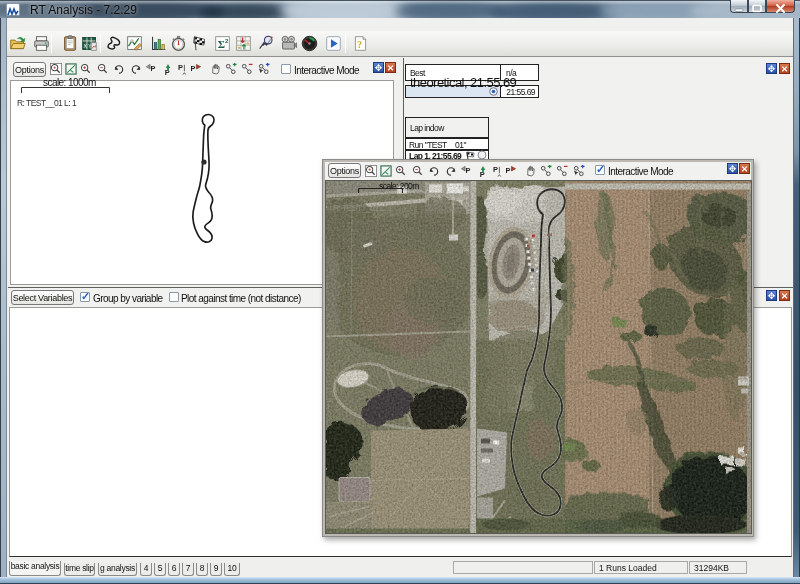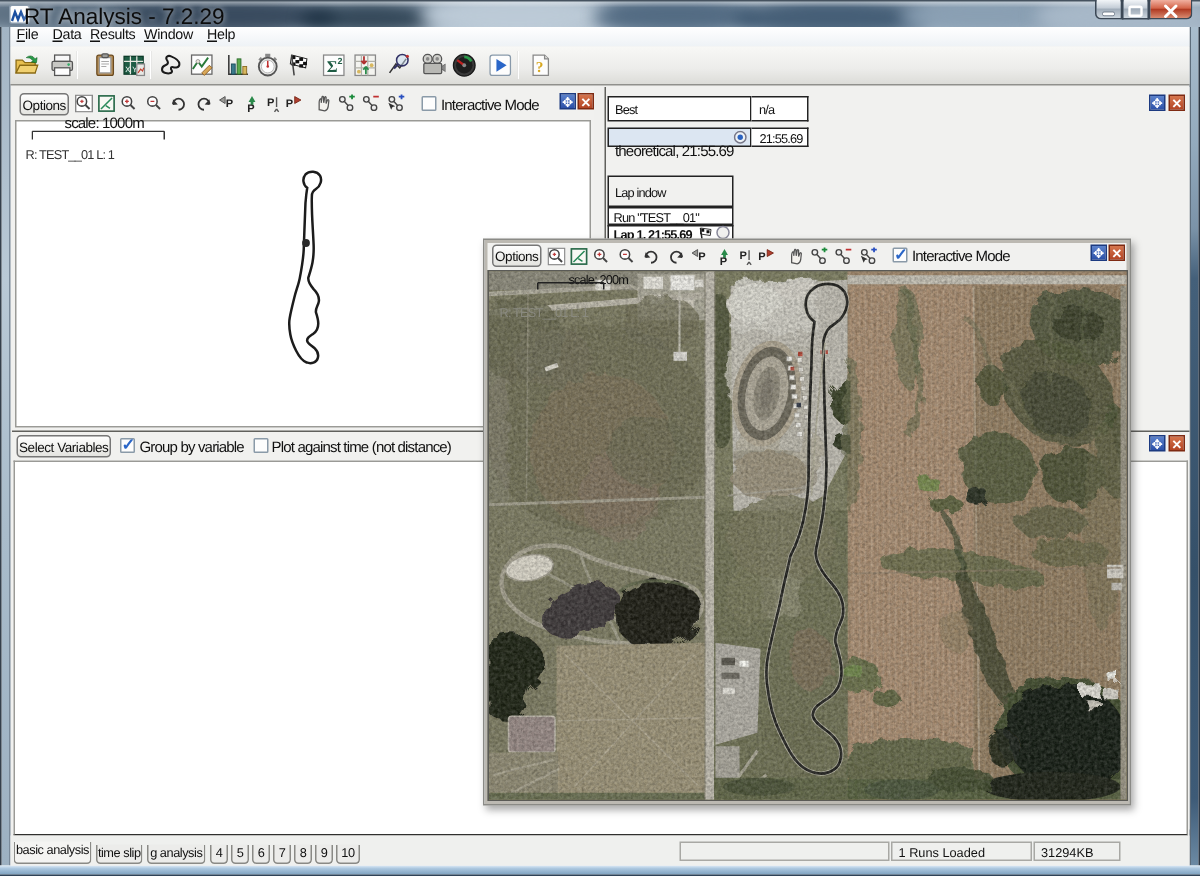--- a/index.html
+++ b/index.html
@@ -4,21 +4,21 @@
 body{width:800px;height:584px;overflow:hidden;font-family:"Liberation Sans",sans-serif}
 #win{position:relative;width:800px;height:584px;background:#f0f0ee;overflow:hidden}
 .abs{position:absolute}
 
 #titlebar{left:0;top:0;width:800px;height:18px;background:linear-gradient(180deg,#93a4b4 0%,#8395a7 45%,#8b9cad 70%,#a9bac9 100%);overflow:hidden}
 #titlebar .blob{position:absolute;border-radius:50%;filter:blur(5px)}
 #sideL{left:0;top:18px;width:7px;height:559px;background:linear-gradient(180deg,#a2b4c4 0%,#b9c9d6 30%,#a9bccb 60%,#9db1c2 100%);border-left:1px solid #343f4b;border-right:1px solid #7a8a9a}
 #sideR{left:793px;top:18px;width:7px;height:559px;background:linear-gradient(180deg,#a9bdcd 0%,#93aabd 14%,#7b93a8 24%,#44607a 30%,#355069 65%,#3e5b77 92%,#6c8aa4 100%);border-right:1px solid #2c3744;border-left:1px solid #5d6d7c}
 #botB{left:0;top:577px;width:800px;height:7px;background:linear-gradient(180deg,#dceaf6 0%,#aac6de 35%,#7fa2c0 100%);border-bottom:1px solid #2f4257}
 #title-ico{left:6px;top:3px;width:14px;height:13px;background:#fdfdfd;border:1px solid #8899aa;border-radius:2px}
-#title-txt{left:16px;top:3px;font-size:15px;color:#0c0c0c;text-shadow:0 0 4px rgba(255,255,255,.8)}
+#title-txt{left:30px;top:3px;font-size:12px;color:#0c0c0c;text-shadow:0 0 4px rgba(255,255,255,.8)}
 .winbtn{position:absolute;top:0;height:13px;border:1px solid #3c4856;border-top:none;background:linear-gradient(180deg,#f2f5f8 0%,#c3ccd6 45%,#9fabb8 50%,#cdd6de 100%)}
 #btnmin{left:730px;width:18px;border-bottom-left-radius:4px}
 #btnmax{left:748px;width:18px}
 #btncls{left:766px;width:29px;border-bottom-right-radius:4px;background:linear-gradient(180deg,#f0b0a0 0%,#d4654a 45%,#b03a22 52%,#d88a70 100%)}
 
 #menubar{left:7px;top:18px;width:786px;height:13px;background:linear-gradient(180deg,#ffffff,#eef2f6);font-size:9.5px;letter-spacing:-0.2px;color:#111}
 #menubar span{position:absolute;top:0px}
 
 #toolbar{left:7px;top:31px;width:786px;height:26px;background:linear-gradient(180deg,#f8f8f6 0%,#ececea 60%,#dcdcd8 100%);border-bottom:1px solid #90908c}
 .tsep{position:absolute;top:3px;width:1px;height:19px;background:#aaaaa6;border-right:1px solid #fff}
@@ -72,27 +72,20 @@
   <div class="winbtn" id="btnmax"><svg width="16" height="11">
         <rect x="4" y="2.5" width="8" height="6" rx="1" fill="none" stroke="#fff" stroke-width="1.6"></rect>
       </svg></div>
   <div class="winbtn" id="btncls"><svg width="27" height="11">
         <path d="M10 2 L17 9 M17 2 L10 9" stroke="#fff" stroke-width="2" stroke-linecap="round"></path>
       </svg></div>
   <div id="sideL" class="abs"></div>
     <div id="sideR" class="abs"></div>
     <div id="botB" class="abs"></div>
 
-  <div id="menubar" class="abs">
-    <span style="left:4px"><u>F</u>ile</span>
-    <span style="left:28px"><u>D</u>ata</span>
-    <span style="left:53px"><u>R</u>esults</span>
-    <span style="left:89px"><u>W</u>indow</span>
-    <span style="left:131px"><u>H</u>elp</span>
-  </div>
 
   <div id="toolbar" class="abs">
     <div class="tsep" style="left:44px"></div>
     <div class="tsep" style="left:93px"></div>
     <div class="tsep" style="left:338px"></div>
       <svg class="tico" style="left:2px" width="17" height="17" viewBox="0 0 20 20">
         <path d="M2 16 L2 6 L7 6 L9 8 L17 8 L17 16 Z" fill="#e8c050" stroke="#8a6a14" stroke-width="1"></path>
         <path d="M2 16 L5 10 L19 10 L17 16 Z" fill="#f0d070" stroke="#8a6a14" stroke-width="1"></path>
         <path d="M10 4 q4 -3 7 1 l1.5-1 -0.5 4 -4-0.5 1.5-1 q-2.5-3 -5.5-2.5Z" fill="#2a9a4a" stroke="#116622" stroke-width="0.5"></path>
       </svg>
@@ -286,21 +279,21 @@
 
   <div id="rpanel" class="abs">
     <div class="movico" style="left:362px;top:5px">✥</div>
     <div class="xico" style="left:375px;top:5px">✕</div>
     <div class="abs" style="left:1px;top:6px;width:96px;height:17px;background:#fff;border:1px solid #222"></div>
     <div class="abs" style="left:97px;top:6px;width:38px;height:17px;background:#fff;border:1px solid #222;border-left:none"></div>
     <div class="lbl" style="left:6px;top:10px;font-size:8.5px">Best</div>
     <div class="lbl" style="left:102px;top:10px;font-size:8.5px">n/a</div>
     <div class="abs" style="left:1px;top:27px;width:96px;height:13px;background:#dce6f2;border:1px solid #222"></div>
     <div class="abs" style="left:97px;top:27px;width:38px;height:13px;background:#fff;border:1px solid #222;border-left:none"></div>
-    <div class="lbl" style="left:6px;top:38px;font-size:10px">theoretical, 21:55.69</div>
+    <div class="lbl" style="left:6px;top:17px;font-size:13px">theoretical, 21:55.69</div>
     <svg class="abs" style="left:85px;top:29px" width="9" height="9">
         <circle cx="4.5" cy="4.5" r="3.8" fill="#eef2f6" stroke="#778"></circle>
         <circle cx="4.5" cy="4.5" r="1.8" fill="#2a62c0"></circle>
       </svg>
     <div class="lbl" style="left:98px;top:29px;width:33px;text-align:right;font-size:8.5px">21:55.69</div>
     <div class="abs" style="left:1px;top:59px;width:84px;height:21px;border:1px solid #222"></div>
     <div class="lbl" style="left:6px;top:65px;font-size:8.5px">Lap indow</div>
     <div class="abs" style="left:1px;top:80px;width:84px;height:12px;background:#fff;border:1px solid #222"></div>
     <div class="lbl" style="left:5px;top:82px;font-size:8.5px">Run "TEST__01"</div>
     <div class="abs" style="left:1px;top:92px;width:84px;height:10px;background:#fff;border:1px solid #222;border-bottom:none"></div>

